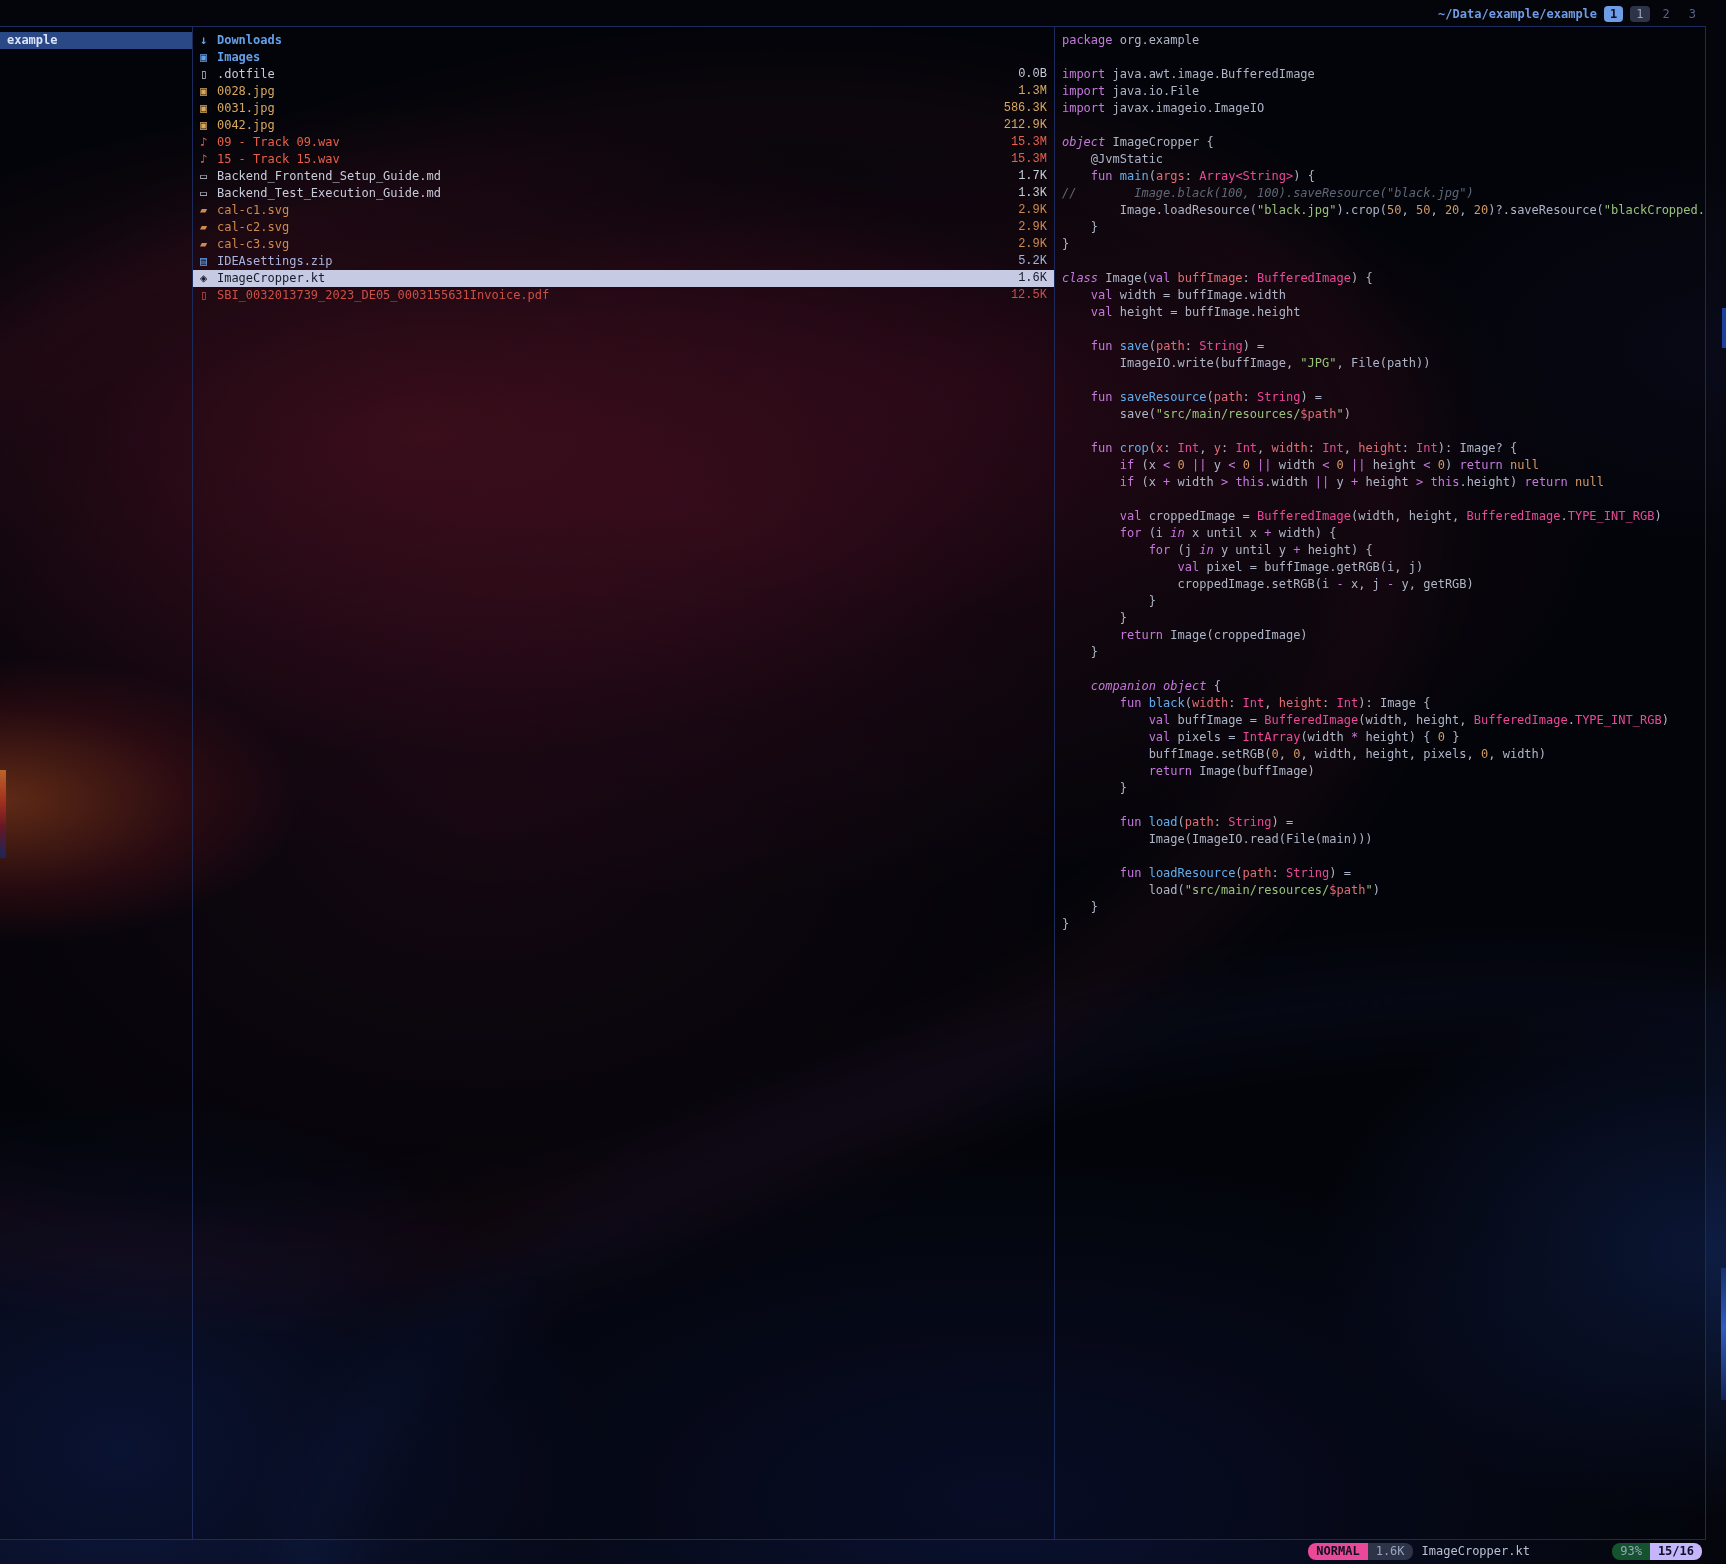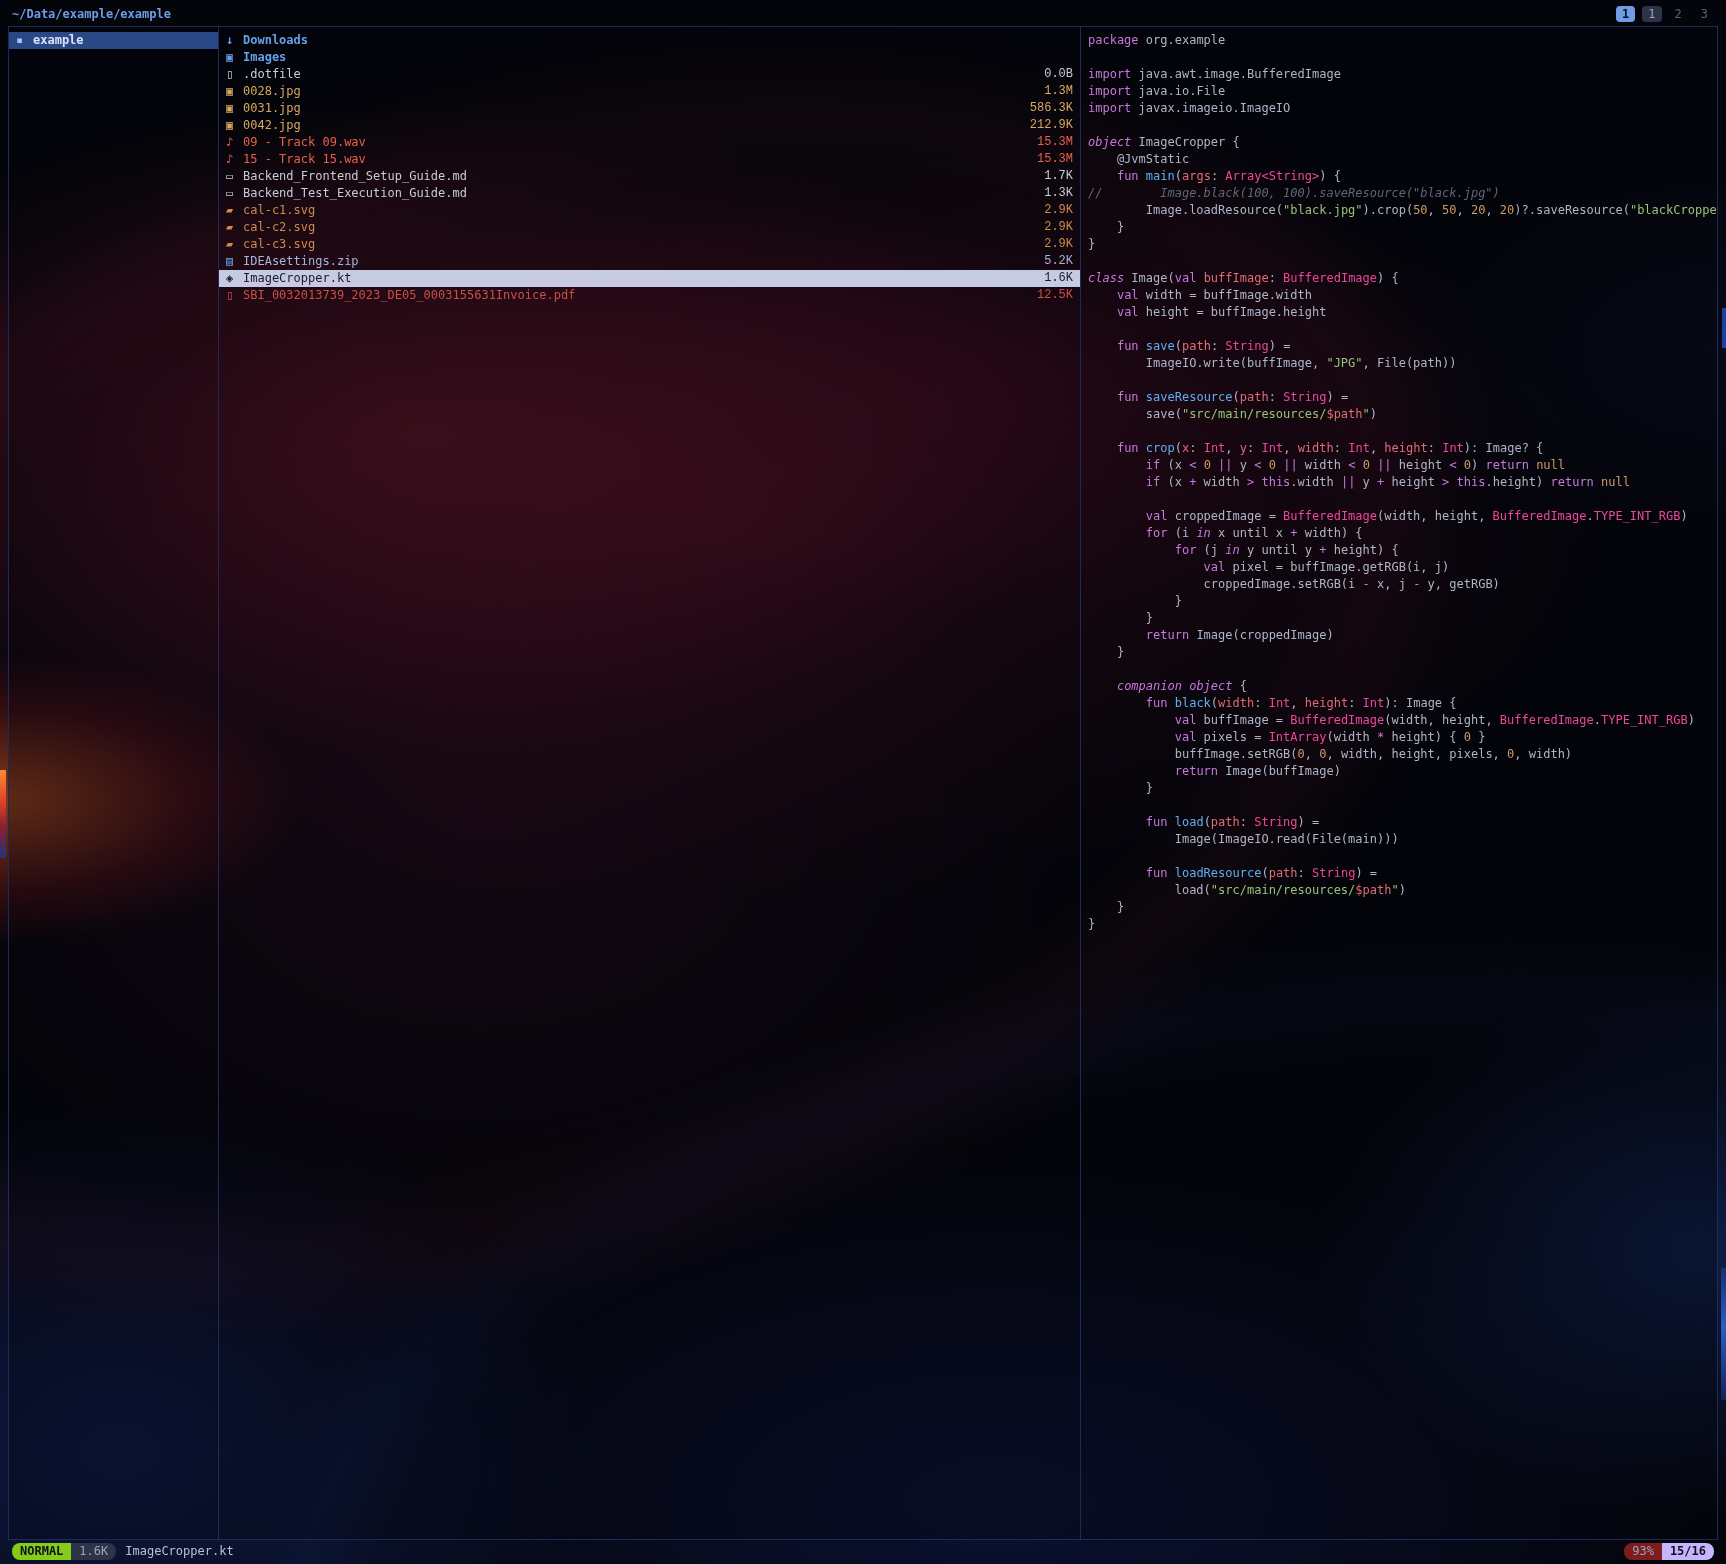--- a/index.html
+++ b/index.html
@@ -24,21 +24,21 @@
     border-radius:50%; border:90px solid rgba(150,28,55,0.10); transform:rotate(-18deg); filter:blur(28px); }
   .wallpaper::after { content:""; position:absolute; left:260px; top:980px; width:1900px; height:860px;
     border-radius:50%; border:70px solid rgba(30,60,150,0.10); transform:rotate(-9deg); filter:blur(26px); }
   .edge-glow-left  { position:absolute; left:0; top:770px;  width:6px; height:88px;
     background:linear-gradient(#ff8a36, #e04328 35%, #8a1f30 65%, #23347a); }
   .edge-glow-right { position:absolute; right:0; top:1268px; width:5px; height:132px;
     background:linear-gradient(#17306f, #2f5cc2 45%, #142257); }
   .edge-tick-right { position:absolute; right:0; top:308px; width:4px; height:40px; background:#1d3f9e; }
 
   
-  .terminal { position:absolute; inset:0; display:flex; flex-direction:column; padding:2px 8px; color:#c6ccd8; }
+  .terminal { position:absolute; inset:0; display:flex; flex-direction:column; padding:2px 20px; color:#c6ccd8;align-items:flex-end; }
 
   .topbar { height:24px; display:flex; justify-content:space-between; align-items:center; padding:0 4px; }
   .path { color:#6f9ce6; font-weight:bold; }
   .tabs { display:flex; align-items:center; }
   .tab { margin-left:7px; padding:0 6px; border-radius:4px; line-height:16px; }
   .tab-active   { background:#6f9ce6; color:#0b1020; font-weight:bold; }
   .tab-inactive { background:#2e3448; color:#9aa4c0; }
   .tab-plain    { background:transparent; color:#59628a; }
 
   .panes { flex:1; display:flex; border:1px solid #1d2a5c; background:rgba(3,4,9,0.28); min-height:0; }
@@ -74,25 +74,25 @@
   .t-str { color:#98c379; }
   .t-num { color:#d19a66; }
   .t-ty  { color:#ec4899; }
   .t-pr  { color:#e06c75; }
   .t-cm  { color:#5f6776; font-style:italic; }
   .t-op  { color:#c678dd; }
 
   .statusbar { height:22px; display:flex; justify-content:space-between; align-items:center; padding:0 4px; }
   .status-left, .status-right { display:flex; align-items:center; }
   .badge { display:inline-flex; align-items:center; height:17px; padding:0 8px; line-height:17px; }
-  .badge.mode { background:#84cc16; color:#0b1020; font-weight:bold; border-radius:8px 0 0 8px; }
+  .badge.mode { background:#ec4899; color:#0b1020; font-weight:bold; border-radius:8px 0 0 8px; }
   .badge.size { background:#2e3448; color:#9aa4c0; border-radius:0 8px 8px 0; }
   .status-file { color:#b9c0d4; margin-left:9px; }
   .perms { color:#76809c; margin-right:10px;margin-top:36px; }
-  .badge.pct { background:#7f1d1d; color:#9aa4c0; border-radius:8px 0 0 8px;margin-left:12px; }
+  .badge.pct { background:#14532d; color:#9aa4c0; border-radius:8px 0 0 8px; }
   .badge.pos { background:#c4b5fd; color:#0b1020; font-weight:bold; border-radius:0 8px 8px 0; }
 </style>
 </head>
 <body>
 
 <div class="wallpaper">
   <div class="edge-glow-left"></div>
   <div class="edge-glow-right"></div>
   <div class="edge-tick-right"></div>
 </div>

